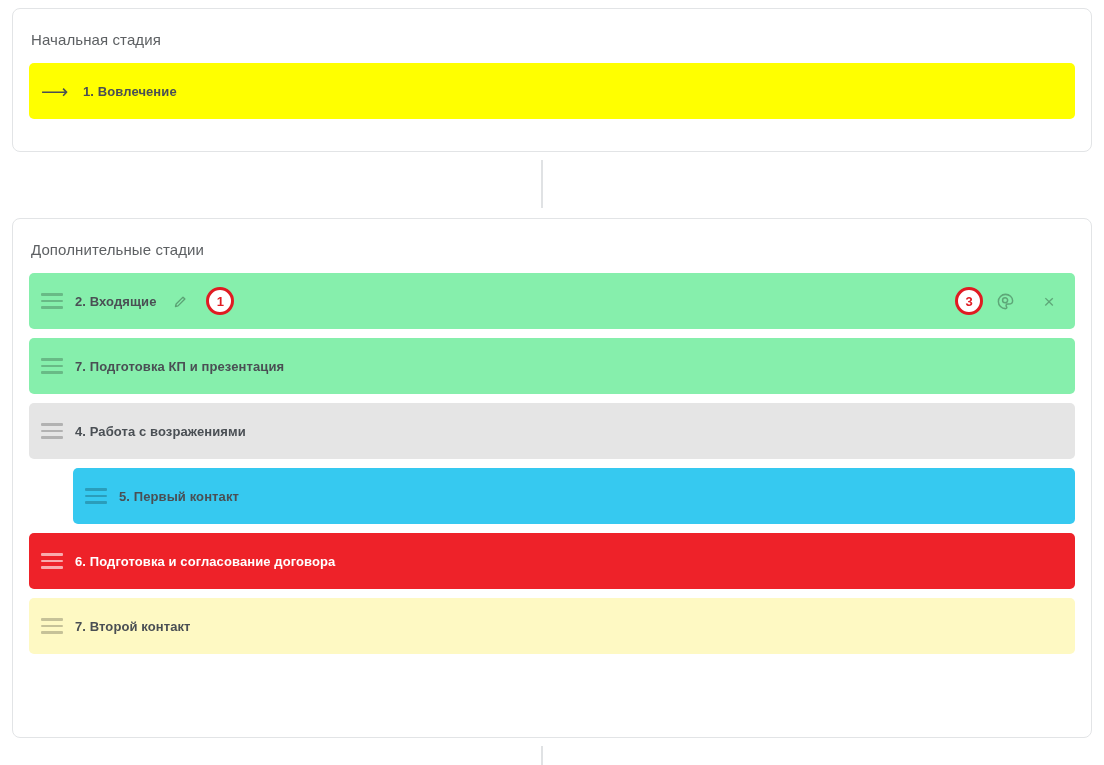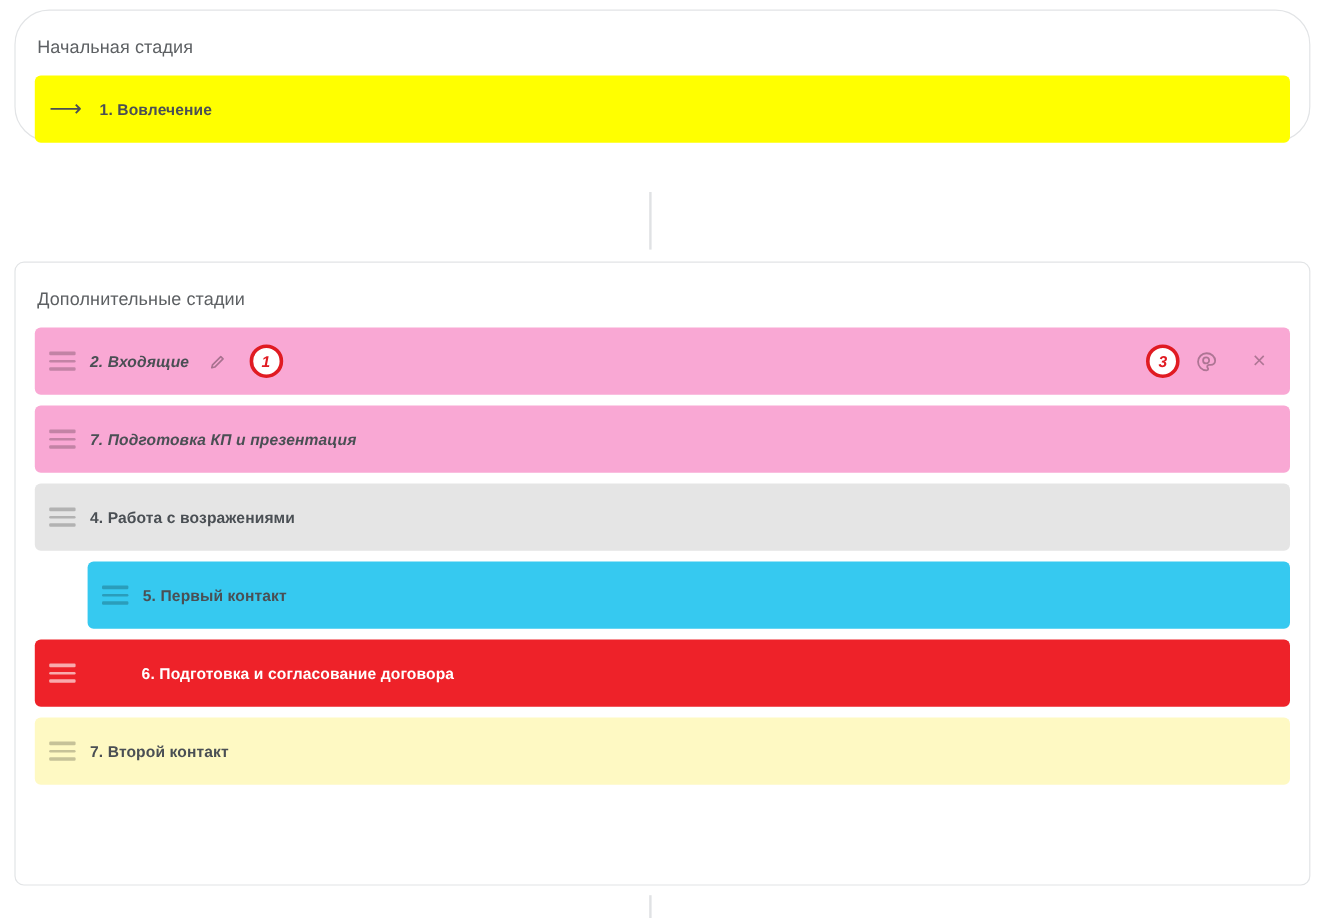--- a/index.html
+++ b/index.html
@@ -23,21 +23,21 @@
 
   
   .card {
     position: absolute;
     left: 12px;
     width: 1080px;
     background: #ffffff;
     border: 1px solid #e2e4e6;
     border-radius: 8px;
   }
-  .card-initial { top: 8px; height: 110px; border-radius: 29px; }
+  .card-initial { top: 8px; height: 144px; }
   .card-extra   { top: 218px; height: 520px; }
 
   .card-title {
     font-size: 15px;
     color: #5d6063;
     padding: 22px 0 0 18px;
     letter-spacing: .1px;
     line-height: 18px;
   }
 
@@ -58,24 +58,24 @@
     position: relative;
     display: flex;
     align-items: center;
     height: 56px;
     border-radius: 5px;
     margin-bottom: 9px;
     padding: 0 14px 0 12px;
   }
 
   .stage-yellow { background: #ffff00; }
-  .stage-blue   { background: #f9a8d4; font-style: italic; }
+  .stage-blue   { background: #86efac; }
   .stage-green  { background: #e5e5e5; }
   .stage-cyan   { background: #36c9f0; margin-left: 44px; }
-  .stage-red    { background: #ee2229; gap: 43px; }
+  .stage-red    { background: #ee2229; }
   .stage-teal   { background: #fef9c3; }
 
   .stage-label {
     font-size: 13px;
     font-weight: bold;
     letter-spacing: .1px;
     white-space: nowrap;
   }
   .txt-dark  { color: #4a4f54; }
   .txt-white { color: #ffffff; }

